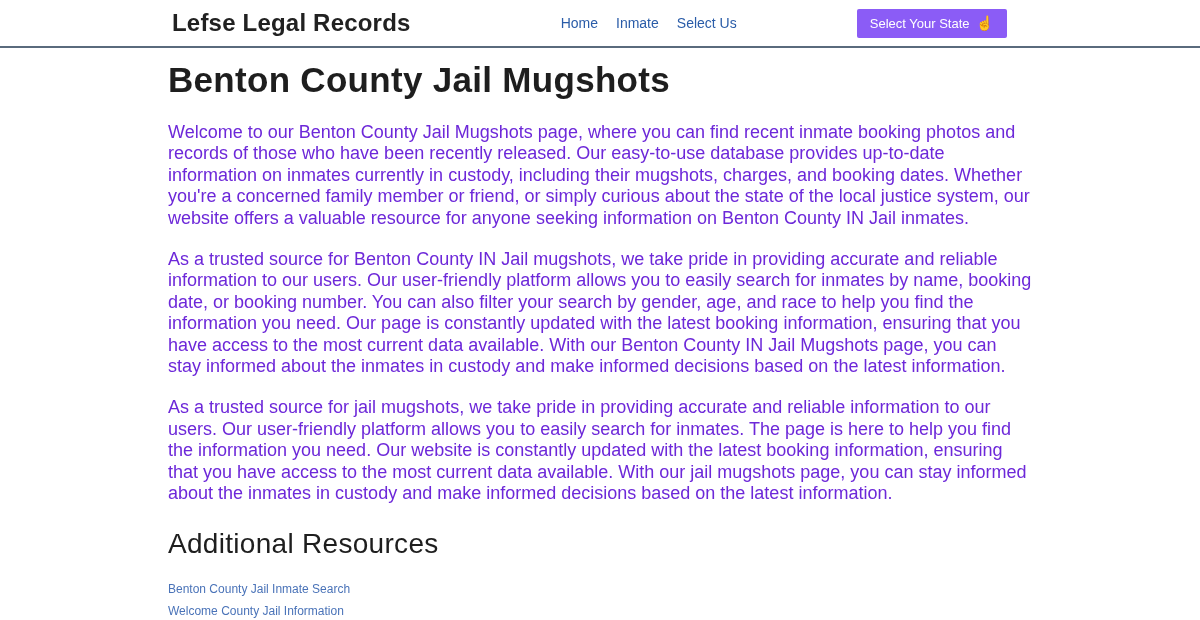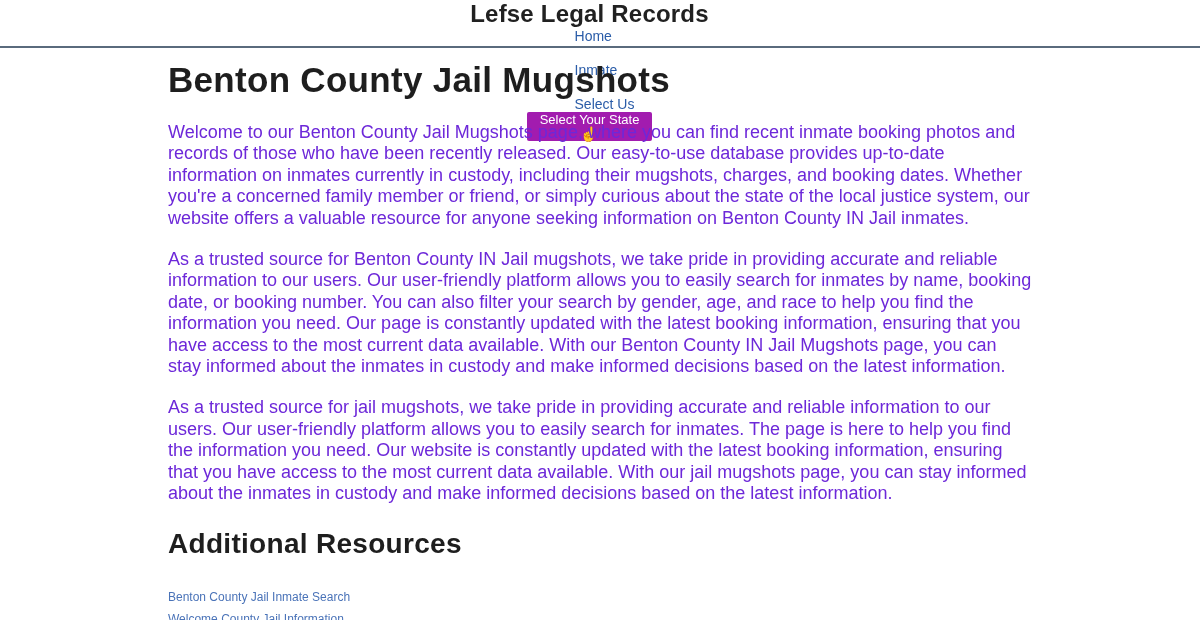--- a/index.html
+++ b/index.html
@@ -1,15 +1,15 @@
 <!DOCTYPE html>
 <html><head>
 <meta charset="utf-8">
 <style>
-  * { box-sizing: border-box; flex-direction: column; }
+  * { box-sizing: border-box; }
   html, body { margin: 0; padding: 0; }
   body {
     width: 1200px;
     height: 620px;
     background: #ffffff;
     font-family: "Liberation Sans", sans-serif;
     overflow: hidden;
   }
 
   
@@ -35,30 +35,31 @@
     padding-left: 30px;
   }
   .nav a {
     color: #2a5ca8;
     font-size: 14px;
     text-decoration: none;
     white-space: nowrap;
     cursor: pointer;
   }
   .cta-button {
-    background: #a21caf;
+    background: #8b5cf6;
     color: #ffffff;
     border: none;
     border-radius: 2px;
     height: 29px;
     padding: 0 13px;
     font-size: 13px;
     font-family: "Liberation Sans", sans-serif;
     display: flex;
     align-items: center;
+    gap: 7px;
     white-space: nowrap;
     cursor: pointer;
   }
   .cta-button .glyph {
     font-size: 14px;
     line-height: 1;
     color: #ffffff;
   }
 
   
@@ -76,24 +77,24 @@
   }
   .body-paragraph {
     font-size: 18px;
     line-height: 21.4px;
     color: #6d28d9;
     margin: 0 0 20px;
   }
   .section-heading {
     font-size: 28px;
     line-height: 28px;
-    font-weight: bold;
+    font-weight: normal;
     color: #1e1e1e;
     letter-spacing: 0.3px;
-    margin: 25px 0 28px;
+    margin: 25px 0 20px;
   }
   .res-link {
     display: block;
     color: #4a73b8;
     font-size: 12px;
     line-height: 22px;
     text-decoration: none;
     cursor: pointer;
   }
   .address {

